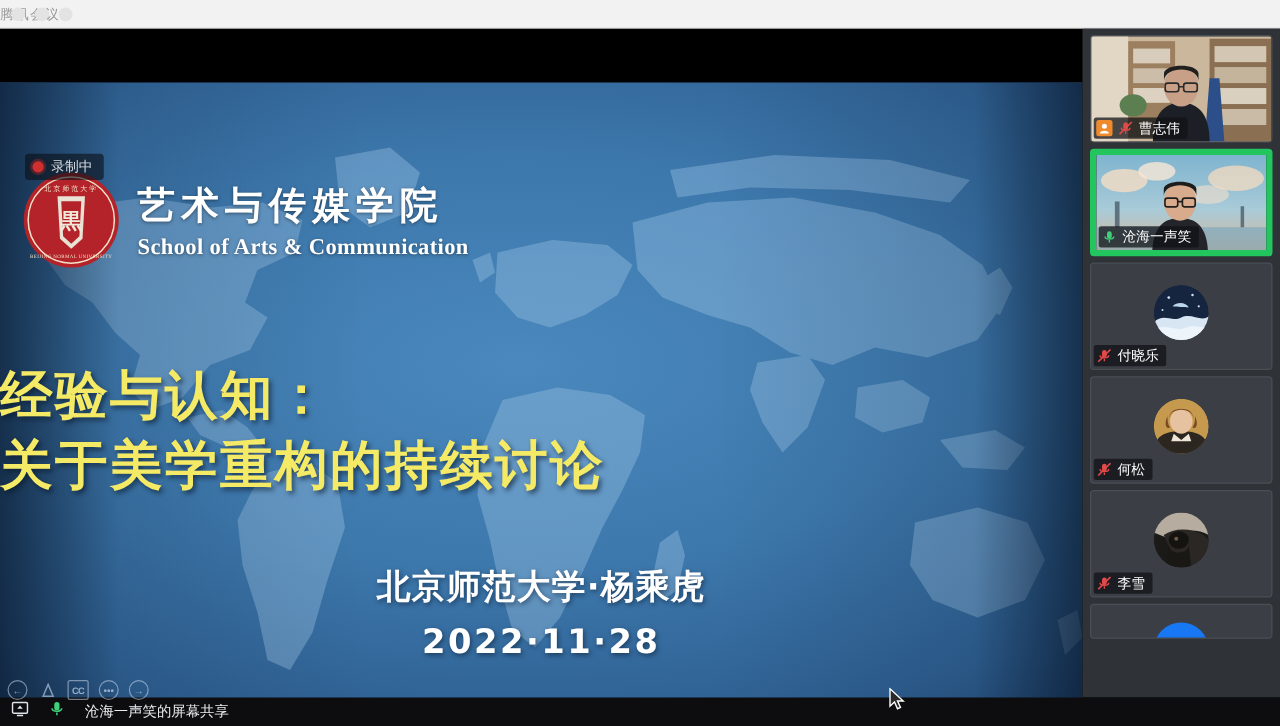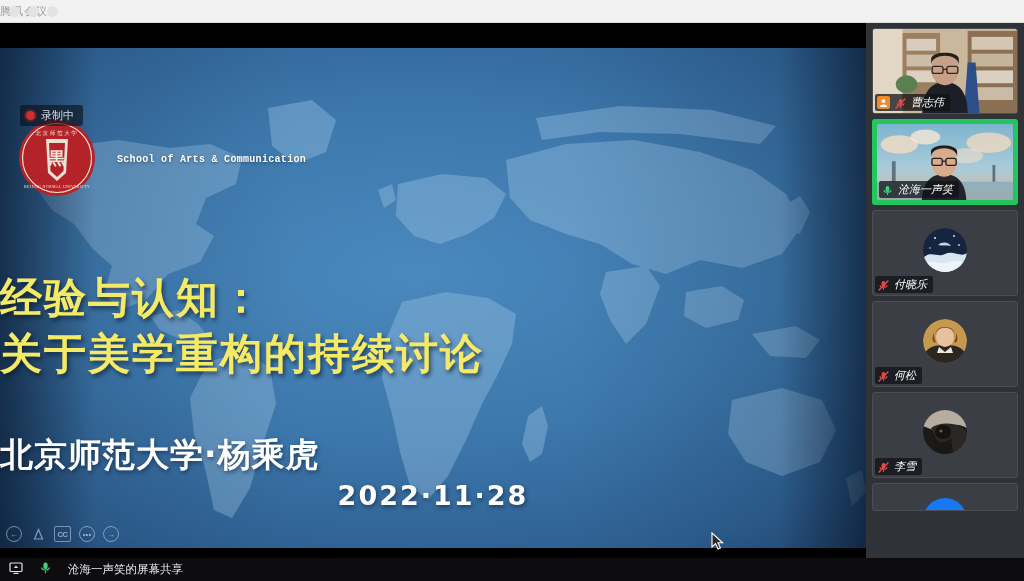--- a/index.html
+++ b/index.html
@@ -17,21 +17,21 @@
   .lights{ position:absolute; left:9px; top:0; height:23px; display:flex; align-items:center; gap:8px;}
   .light{ width:11px; height:11px; border-radius:50%; background:#e3e3e3; }
   .titlebar-title{
     width:100%; text-align:left; font-size:11px; color:#9a9a9a; letter-spacing:1px;
   }
 
   
   .stage{ position:absolute; left:0; top:23px; width:1024px; height:558px; background:#000; }
 
   
-  .share-area{ position:absolute; left:0; top:0; width:866px; height:535px; background:#000; overflow:hidden;}
+  .share-area{ position:absolute; left:0; top:18px; width:866px; height:535px; background:#000; overflow:hidden;}
   .slide{
     position:absolute; left:0; top:25px; width:866px; height:500px; overflow:hidden;
     background:
       radial-gradient(ellipse 120% 95% at 48% 45%, #4a88bd 0%, #3d78ac 34%, #2e5f91 62%, #1d3f68 84%, #16304f 100%);
   }
   .slide::after{
     content:""; position:absolute; inset:0;
     background:linear-gradient(90deg, rgba(8,22,42,.72) 0%, rgba(8,22,42,.10) 11%, rgba(0,0,0,0) 34%,
                 rgba(0,0,0,0) 66%, rgba(8,22,42,.12) 90%, rgba(8,22,42,.70) 100%);
     pointer-events:none;
@@ -50,35 +50,35 @@
   
   .brand{ position:absolute; left:18px; top:71px; display:flex; align-items:center; gap:14px; z-index:5;}
   .seal{ position:relative; width:78px; height:78px; }
   .seal svg{ display:block; }
   .brand-cn{
     font-size:30px; color:#ffffff; letter-spacing:5px; font-weight:bold;
     font-family:"DejaVu Sans",sans-serif;
     text-shadow:0 1px 3px rgba(0,0,0,.45);
   }
   .brand-en{
-    font-size:10px; color:#ffffff; letter-spacing:.3px; font-weight:bold;
-    font-family:Liberation Mono, monospace;
-    text-shadow:0 1px 3px rgba(0,0,0,.45); margin-top:2px;margin-left:7px;
+    font-size:18px; color:#ffffff; letter-spacing:.3px; font-weight:bold;
+    font-family:Liberation Serif, serif;
+    text-shadow:0 1px 3px rgba(0,0,0,.45); margin-top:2px;
   }
 
   
   .slide-title{
     position:absolute; left:0; right:0; top:222px; text-align:left; z-index:5;
     color:#f5ea66; font-weight:bold; font-size:42px; line-height:56px; letter-spacing:2px;
     font-family:"DejaVu Sans",sans-serif;
     text-shadow:2px 3px 4px rgba(6,20,38,.6);
   }
   .slide-sub{
-    position:absolute; left:0; right:0; top:385px; z-index:5;
-    color:#ffffff; font-weight:bold; font-size:33px; letter-spacing:1px;
+    position:absolute; left:0; right:0; top:385px; text-align:center; z-index:5;
+    color:#ffffff; font-weight:bold; font-size:27px; letter-spacing:1px;
     font-family:"DejaVu Sans",sans-serif; text-shadow:1px 2px 4px rgba(6,20,38,.55);
   }
   .slide-date{
     position:absolute; left:0; right:0; top:432px; text-align:center; z-index:5;
     color:#ffffff; font-weight:bold; font-size:27px; letter-spacing:2px;
     font-family:"DejaVu Sans",sans-serif; text-shadow:1px 2px 4px rgba(6,20,38,.55);
   }
 
   
   .ppt-bar{ position:absolute; left:6px; bottom:6px; display:flex; gap:8px; z-index:7;}
@@ -89,21 +89,21 @@
   }
   .ppt-btn.sq{ border-radius:2px; width:17px; font-size:7.5px; letter-spacing:-.5px; font-weight:bold;}
   .ppt-btn.plain{ border:none; }
 
   
   .cursor{ position:absolute; left:711px; top:509px; z-index:9; }
 
   
   .rail{
     position:absolute; left:866px; top:0; width:158px; height:535px;
-    background:#2f3237; padding:5px 2px 0 6px; overflow:hidden;font-style:italic;
+    background:#2f3237; padding:5px 2px 0 6px; overflow:hidden;
   }
   .tile{
     position:relative; width:146px; height:86px; margin-bottom:5px;
     background:#3b3f45; border:1px solid #4a4e55; border-radius:3px; overflow:hidden;
   }
   .tile.speaking{ border:5px solid #22c55e; }
   .tile-video{ position:absolute; inset:0; }
   .tile-avatar{
     position:absolute; left:50%; top:46%; transform:translate(-50%,-50%);
     width:44px; height:44px; border-radius:50%; overflow:hidden;
@@ -206,20 +206,21 @@
               <circle cx="39" cy="39" r="34.5" fill="none" stroke="#f3e2c8" stroke-width="1.2"></circle>
               <circle cx="39" cy="39" r="31" fill="#b4232a"></circle>
               <path d="M28,20 L50,20 L48,54 L39,62 L30,54 Z" fill="#e8e2d4"></path>
               <path d="M31,24 L47,24 L45.5,52 L39,58 L32.5,52 Z" fill="#b4232a"></path>
               <text x="39" y="45" text-anchor="middle" fill="#f0e8d8" font-size="17" font-weight="bold" font-family="DejaVu Sans, sans-serif">黒</text>
               <text x="39" y="15.5" text-anchor="middle" fill="#f3e2c8" font-size="5.6" letter-spacing="1.6" font-family="DejaVu Sans, sans-serif">北京师范大学</text>
               <text x="39" y="69" text-anchor="middle" fill="#f3e2c8" font-size="4" letter-spacing=".3" font-family="Liberation Serif, serif">BEIJING NORMAL UNIVERSITY</text>
             </svg>
           </div>
           <div>
+            <div class="brand-cn">艺术与传媒学院</div>
             <div class="brand-en">School of Arts &amp; Communication</div>
           </div>
         </div>
 
         <div class="slide-title">
           <div>经验与认知：</div>
           <div>关于美学重构的持续讨论</div>
         </div>
         <div class="slide-sub">北京师范大学·杨乘虎</div>
         <div class="slide-date">2022·11·28</div>

